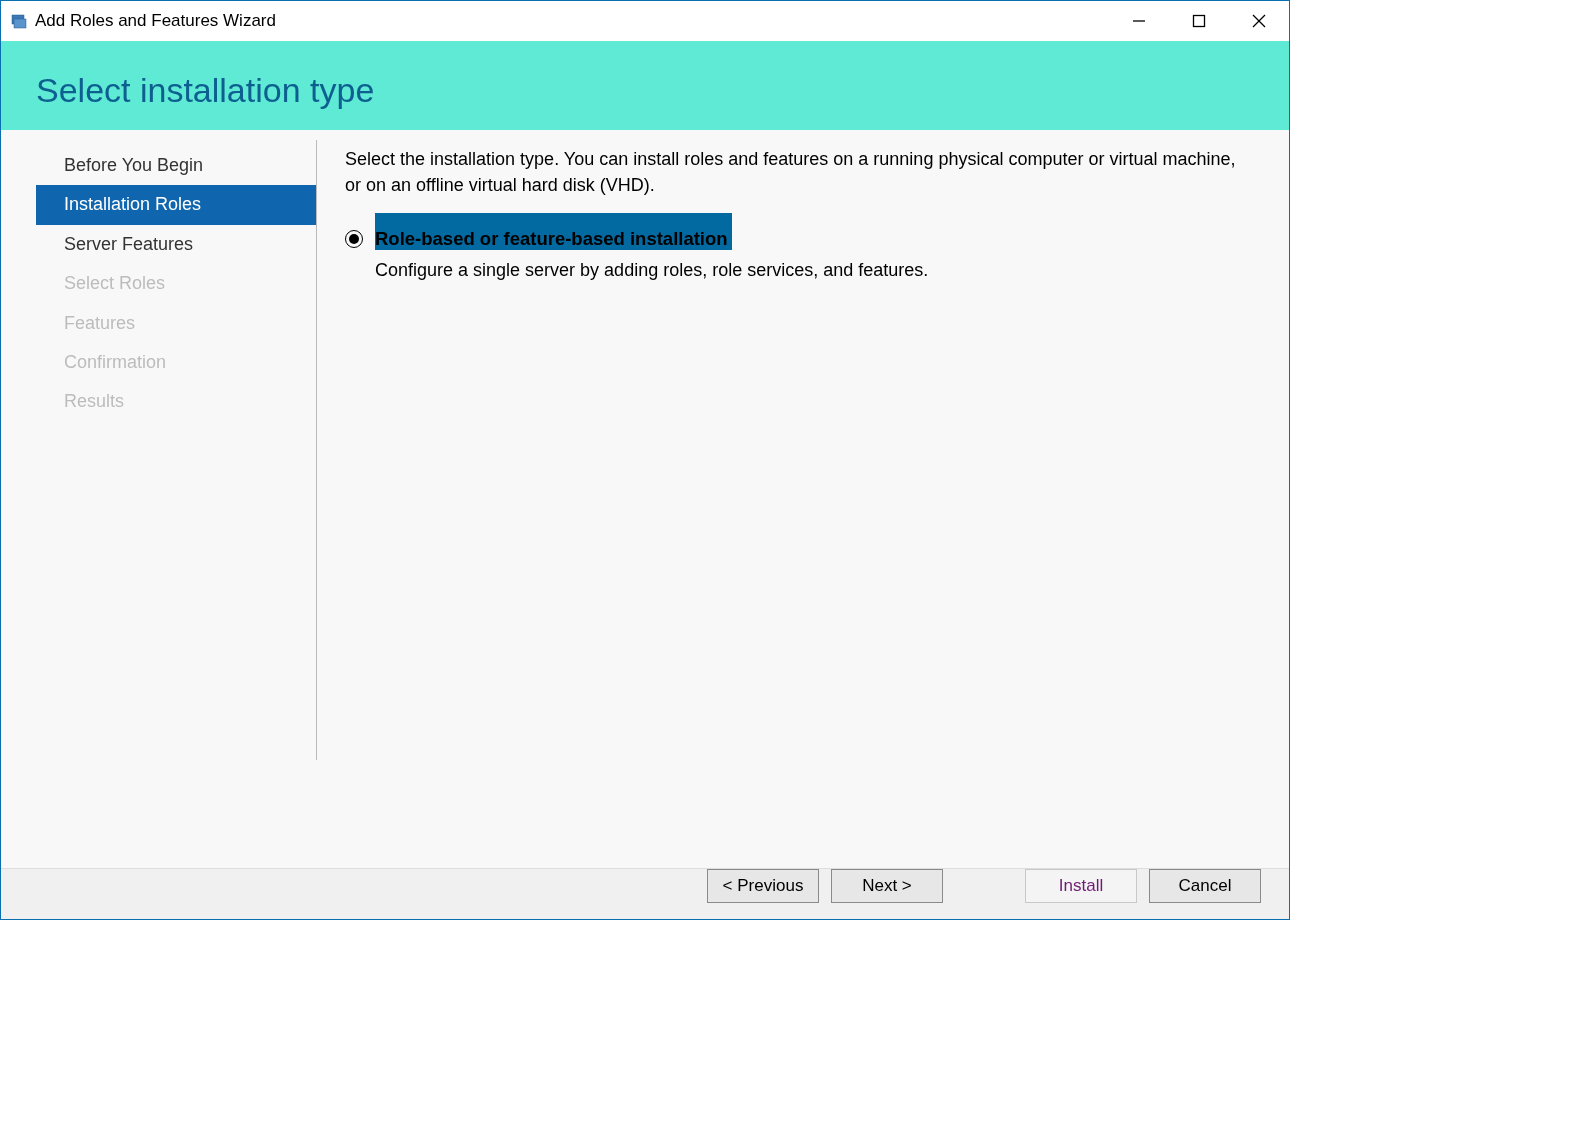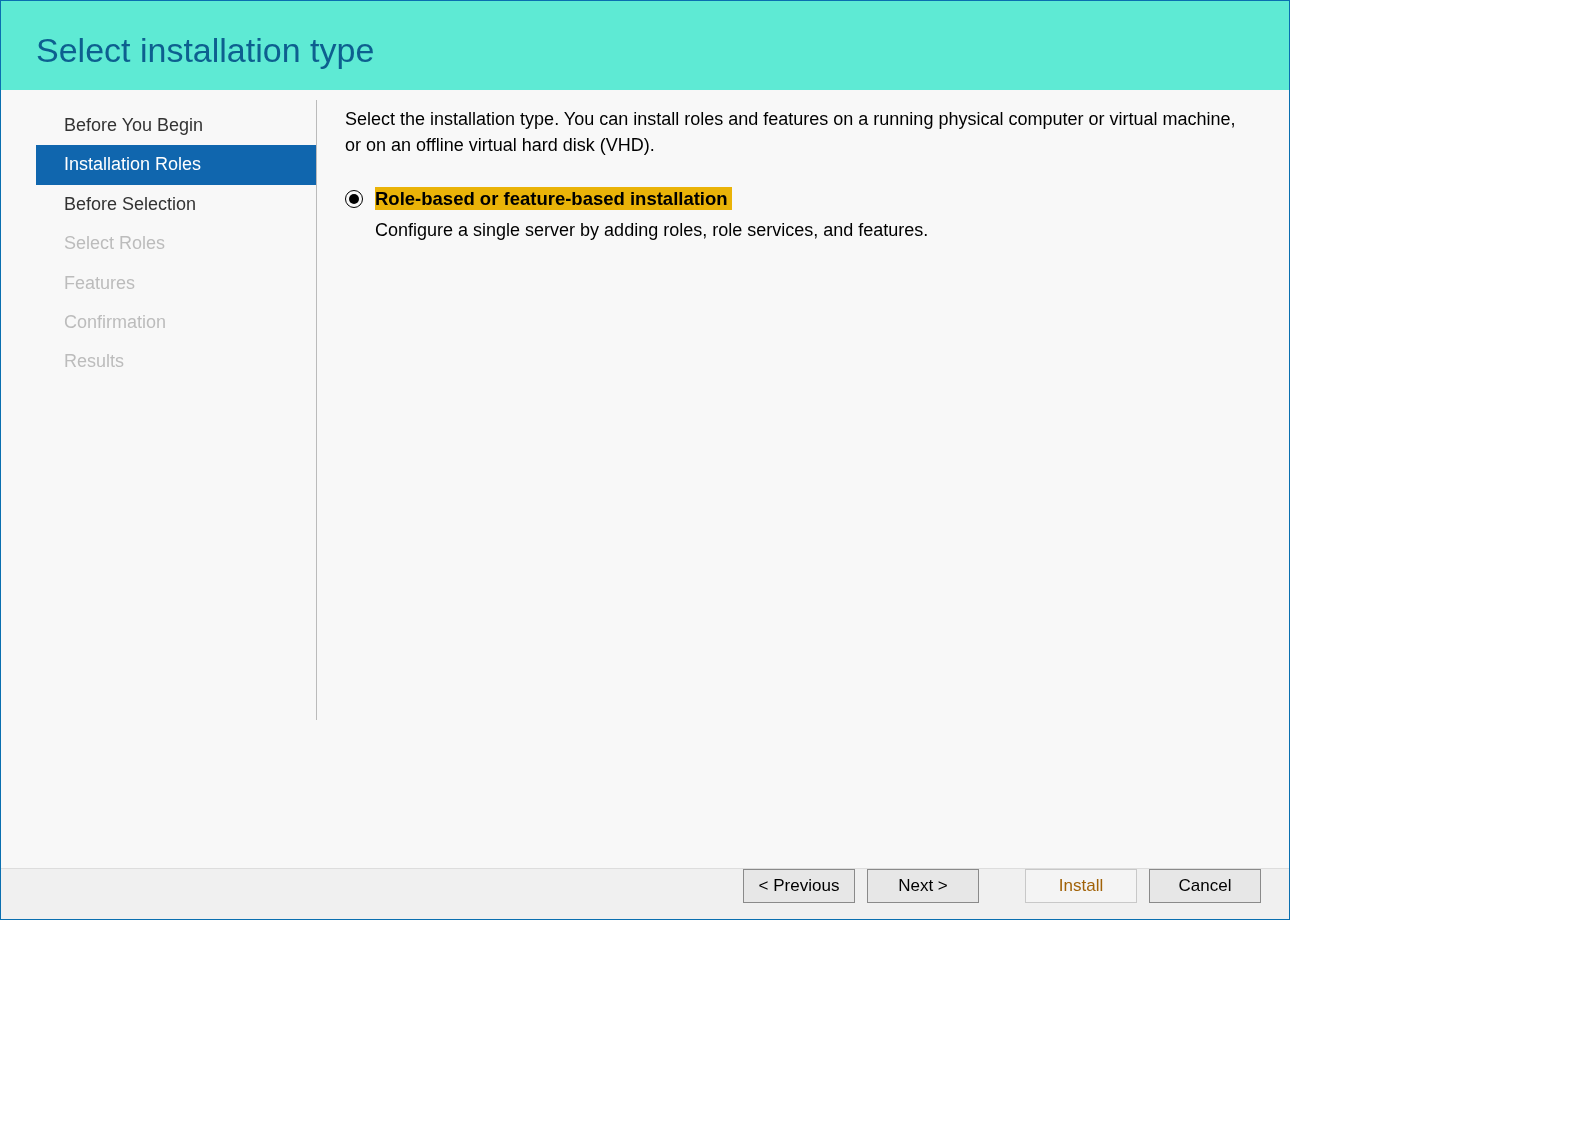--- a/index.html
+++ b/index.html
@@ -147,22 +147,22 @@
     }
     .option-body {
       flex: 1;
     }
     .option-title {
       font-weight: 700;
       font-size: 18.5px;
       display: inline;
     }
     .highlight {
-      background: #eab308;
-      padding: 1px 4px 1px 0;
+      background: #0369a1;
+      padding: 15px 4px 1px 0;
     }
     .option-desc {
       font-size: 18px;
       margin-top: 4px;
     }
     .footer {
       height: 51px;
       background: #f0f0f0;
       border-top: 1px solid #ddd;
       display: flex;
@@ -178,43 +178,71 @@
       background: #e7e7e7;
       font-size: 17px;
       color: #000;
       cursor: default;
       display: flex;
       align-items: center;
       justify-content: center;
       font-family: inherit;
     }
     .btn.disabled {
-      color: #a16207;
+      color: #701a75;
       border-color: #c8c8c8;
       background: #f4f4f4;
+      margin-left: 36px;
     }
     .btn-gap {
       width: 22px;
     }
   </style>
 </head>
 <body>
 
 <div class="window">
 
+  <div class="titlebar">
+    <span class="titlebar-icon">
+      <svg width="18" height="18" viewBox="0 0 18 18">
+        <rect x="2" y="3" width="12" height="9" fill="#3b78b5" stroke="#2a5a8a" stroke-width="0.5"></rect>
+        <rect x="4" y="7" width="12" height="9" fill="#5a94cc" stroke="#2a5a8a" stroke-width="0.5"></rect>
+      </svg>
+    </span>
+    <span class="titlebar-title">Add Roles and Features Wizard</span>
+    <div class="win-controls">
+      <div class="win-btn">
+        <svg width="14" height="14" viewBox="0 0 14 14">
+            <line x1="1" y1="7" x2="13" y2="7" stroke="#000" stroke-width="1.3"></line>
+          </svg>
+      </div>
+      <div class="win-btn">
+        <svg width="14" height="14" viewBox="0 0 14 14">
+            <rect x="1.5" y="1.5" width="11" height="11" fill="none" stroke="#000" stroke-width="1.3"></rect>
+          </svg>
+      </div>
+      <div class="win-btn">
+        <svg width="14" height="14" viewBox="0 0 14 14">
+            <line x1="1" y1="1" x2="13" y2="13" stroke="#000" stroke-width="1.3"></line>
+            <line x1="13" y1="1" x2="1" y2="13" stroke="#000" stroke-width="1.3"></line>
+          </svg>
+      </div>
+    </div>
+  </div>
 
   <div class="header-area">
     <h1 class="page-title">Select installation type</h1>
   </div>
 
   <div class="body-area">
     <div class="sidebar" id="sidebar">
         <div class="nav-item">Before You Begin</div>
         <div class="nav-item active">Installation Roles</div>
-        <div class="nav-item">Before Selection</div>
+        <div class="nav-item">Server Features</div>
         <div class="nav-item disabled">Select Roles</div>
         <div class="nav-item disabled">Features</div>
         <div class="nav-item disabled">Confirmation</div>
         <div class="nav-item disabled">Results</div>
       </div>
     <div class="divider"></div>
     <div class="content">
       <p class="intro">Select the installation type. You can install roles and features on a running physical computer or virtual machine, or on an offline virtual hard disk (VHD).</p>
       <div id="options">
           <div class="option">

